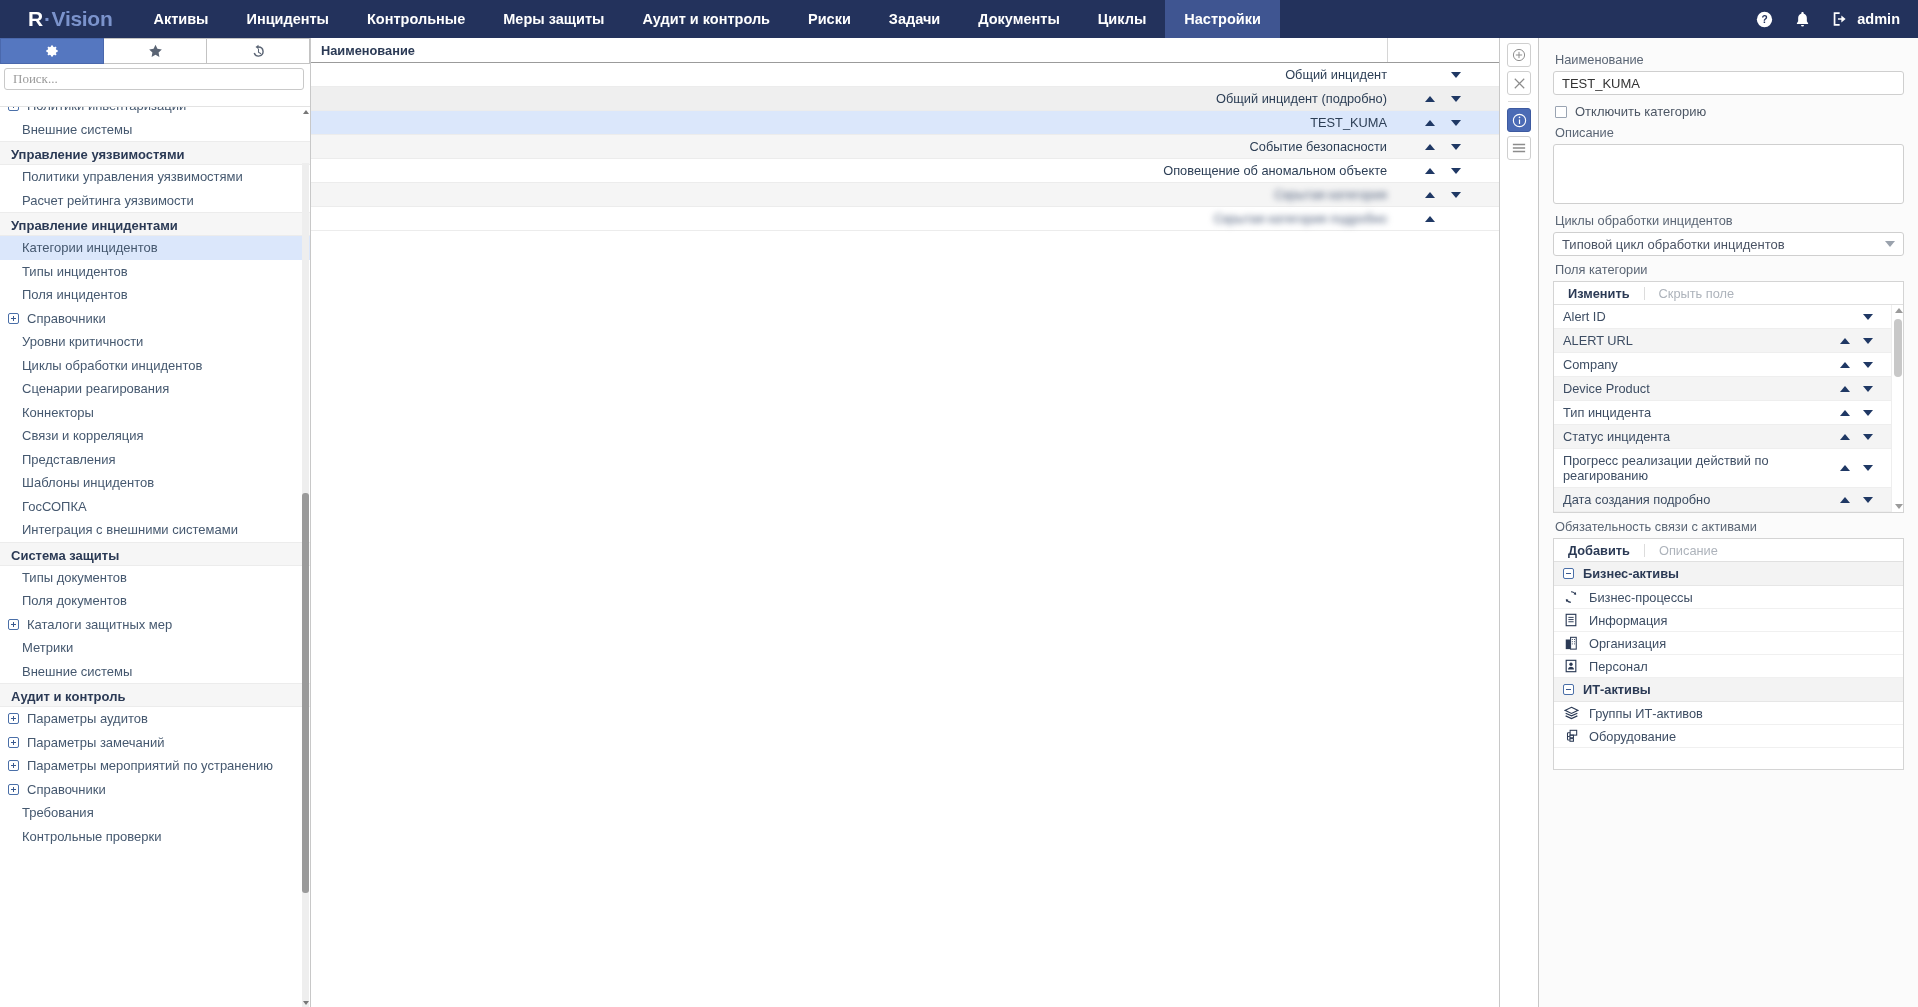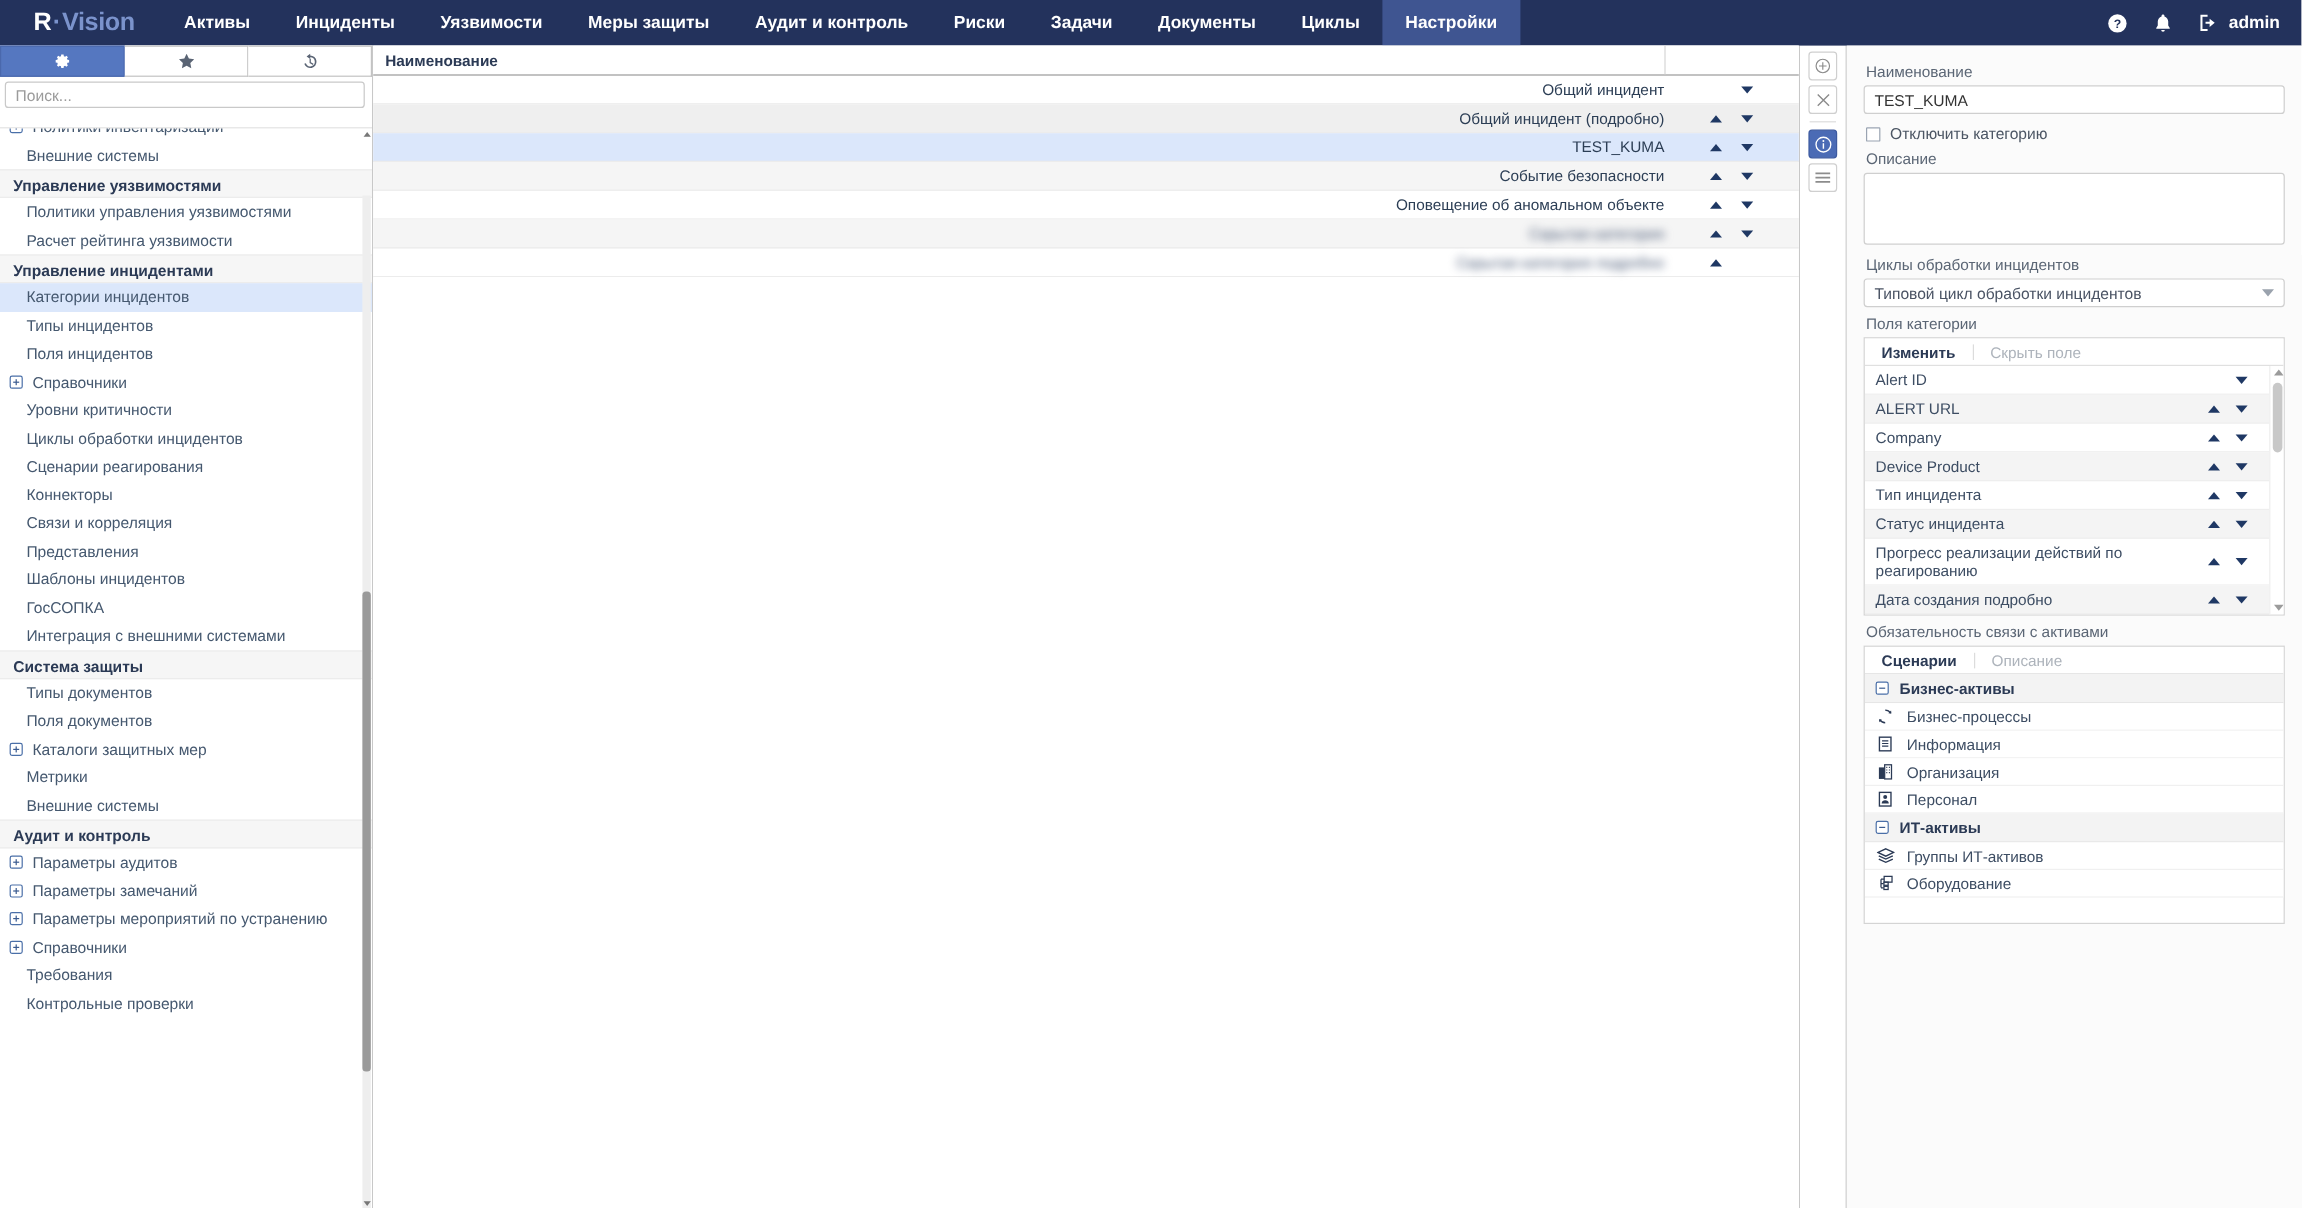--- a/index.html
+++ b/index.html
@@ -73,21 +73,21 @@
     cursor: pointer;
     color: #5a6474;
   }
   .sbtab:first-child { border-left: 1px solid #c3c3c3; }
   .sbtab.active { background: #5577c0; border-color: #4a68ac; color: #fff; }
   #sbsearchwrap { padding: 4px 6px 4px 4px; }
   #sbsearch {
     width: 100%; height: 22px;
     border: 1px solid #c9c9c9; border-radius: 3px;
     padding: 0 8px;
-    font-family: Liberation Sans, sans-serif;
+    font-family: Liberation Serif, serif;
     font-size: 13px;
     color: #555;
     outline: none;
   }
   #sbsearch::placeholder { color: #9b9b9b; }
   #sbtree {
     flex: 1;
     overflow: hidden;
     position: relative;
     border-top: 1px solid #e3e3e3;
@@ -317,21 +317,21 @@
       <span class="vision">Vision</span>
   </div>
   <div id="navitems" style="display: flex;">
       <div class="navitem">
         <span>Активы</span>
       </div>
       <div class="navitem">
         <span>Инциденты</span>
       </div>
       <div class="navitem">
-        <span>Уязвимости</span>
+        <span>Контрольные</span>
       </div>
       <div class="navitem">
         <span>Меры защиты</span>
       </div>
       <div class="navitem">
         <span>Аудит и контроль</span>
       </div>
       <div class="navitem">
         <span>Риски</span>
       </div>
@@ -680,21 +680,21 @@
       <div id="fieldsscroll">
         <span class="scrarrowup"></span>
         <div id="fieldsthumb"></div>
         <span class="scrarrowdn"></span>
       </div>
     </div>
 
     <div class="flabel">Обязательность связи с активами</div>
     <div id="assetsbox">
       <div class="boxtoolbar">
-        <span class="tbbtn enabled">Сценарии</span>
+        <span class="tbbtn enabled">Добавить</span>
         <span class="tbsep"></span>
         <span class="tbbtn disabled">Описание</span>
       </div>
       <div id="assetsbody">
           <div class="trowgrp">
             <span class="minus"></span>
             <span>Бизнес-активы</span>
           </div>
           <div class="arow">
             <span class="aicon">

